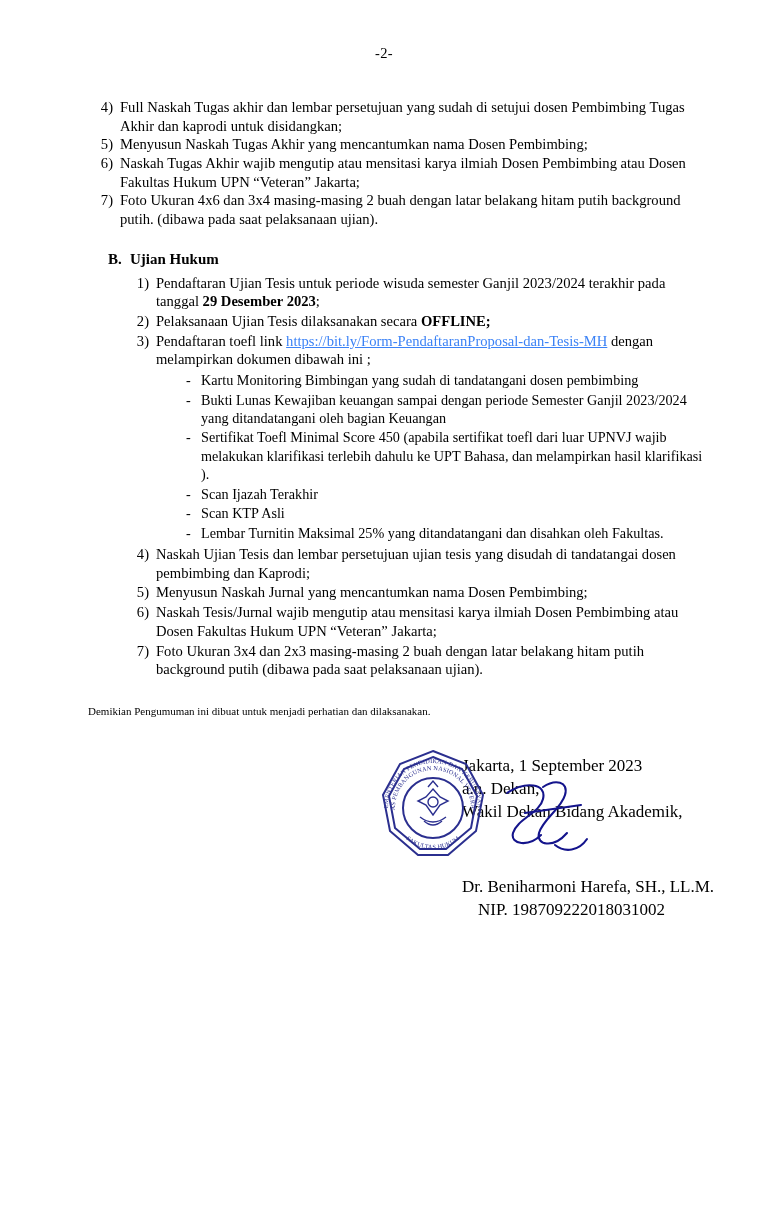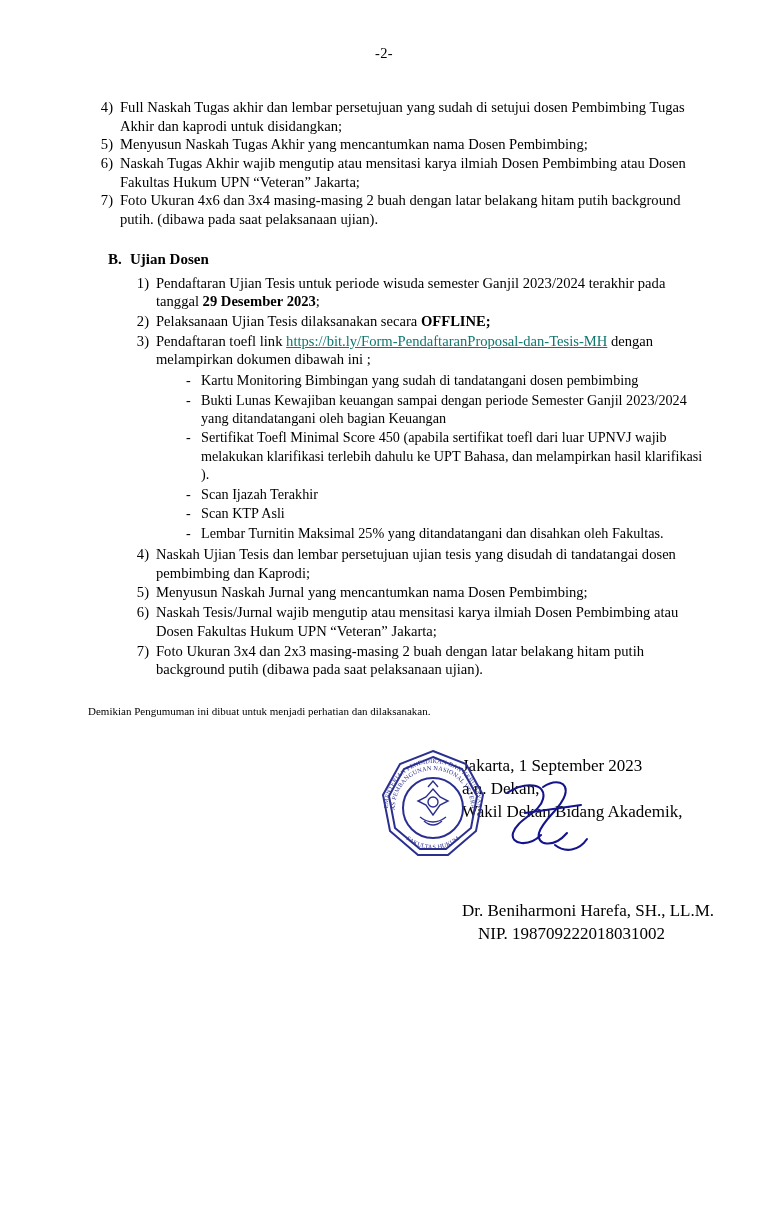--- a/index.html
+++ b/index.html
@@ -86,38 +86,38 @@
     margin-bottom: 1px;
   }
   .sub-item .dash {
     flex: 0 0 auto;
     width: 15px;
   }
   .sub-item .text {
     flex: 1 1 auto;
   }
   .link {
-    color: #0f766e;
+    color: #3b82f6;
     text-decoration: underline;
   }
   b, .b { font-weight: bold; }
   .closing {
     margin-top: 26px;
     padding-left: 26px;
     font-size: 11px;
   }
   .signature {
     margin-top: 38px;
     padding-left: 400px;
     font-size: 17px;
     line-height: 1.35;
     position: relative;
   }
   .sig-name {
-    margin-top: 76px;
+    margin-top: 52px;
     white-space: nowrap;
     text-align: right;
   }
   .sig-nip {
     white-space: nowrap;
     margin-left: 16px;
   }
   
   .stamp {
     position: absolute;
@@ -166,21 +166,21 @@
       <div class="item">
         <div class="marker">7)</div>
         <div class="text">Foto Ukuran 4x6 dan 3x4 masing-masing 2 buah dengan latar belakang hitam putih background putih. (dibawa pada saat pelaksanaan ujian).</div>
       </div>
 
     </div>
 
     <div class="section">
       <div class="section-head">
         <span class="letter">B.</span>
-        <span>Ujian Dosen</span>
+        <span>Ujian Hukum</span>
       </div>
 
       <div class="group-b">
 
         <div class="item">
           <div class="marker">1)</div>
           <div class="text">
             <span>Pendaftaran Ujian Tesis untuk periode wisuda semester Ganjil 2023/2024 terakhir pada tanggal </span><b>29 Desember 2023</b><span>;</span>
           </div>
         </div>

